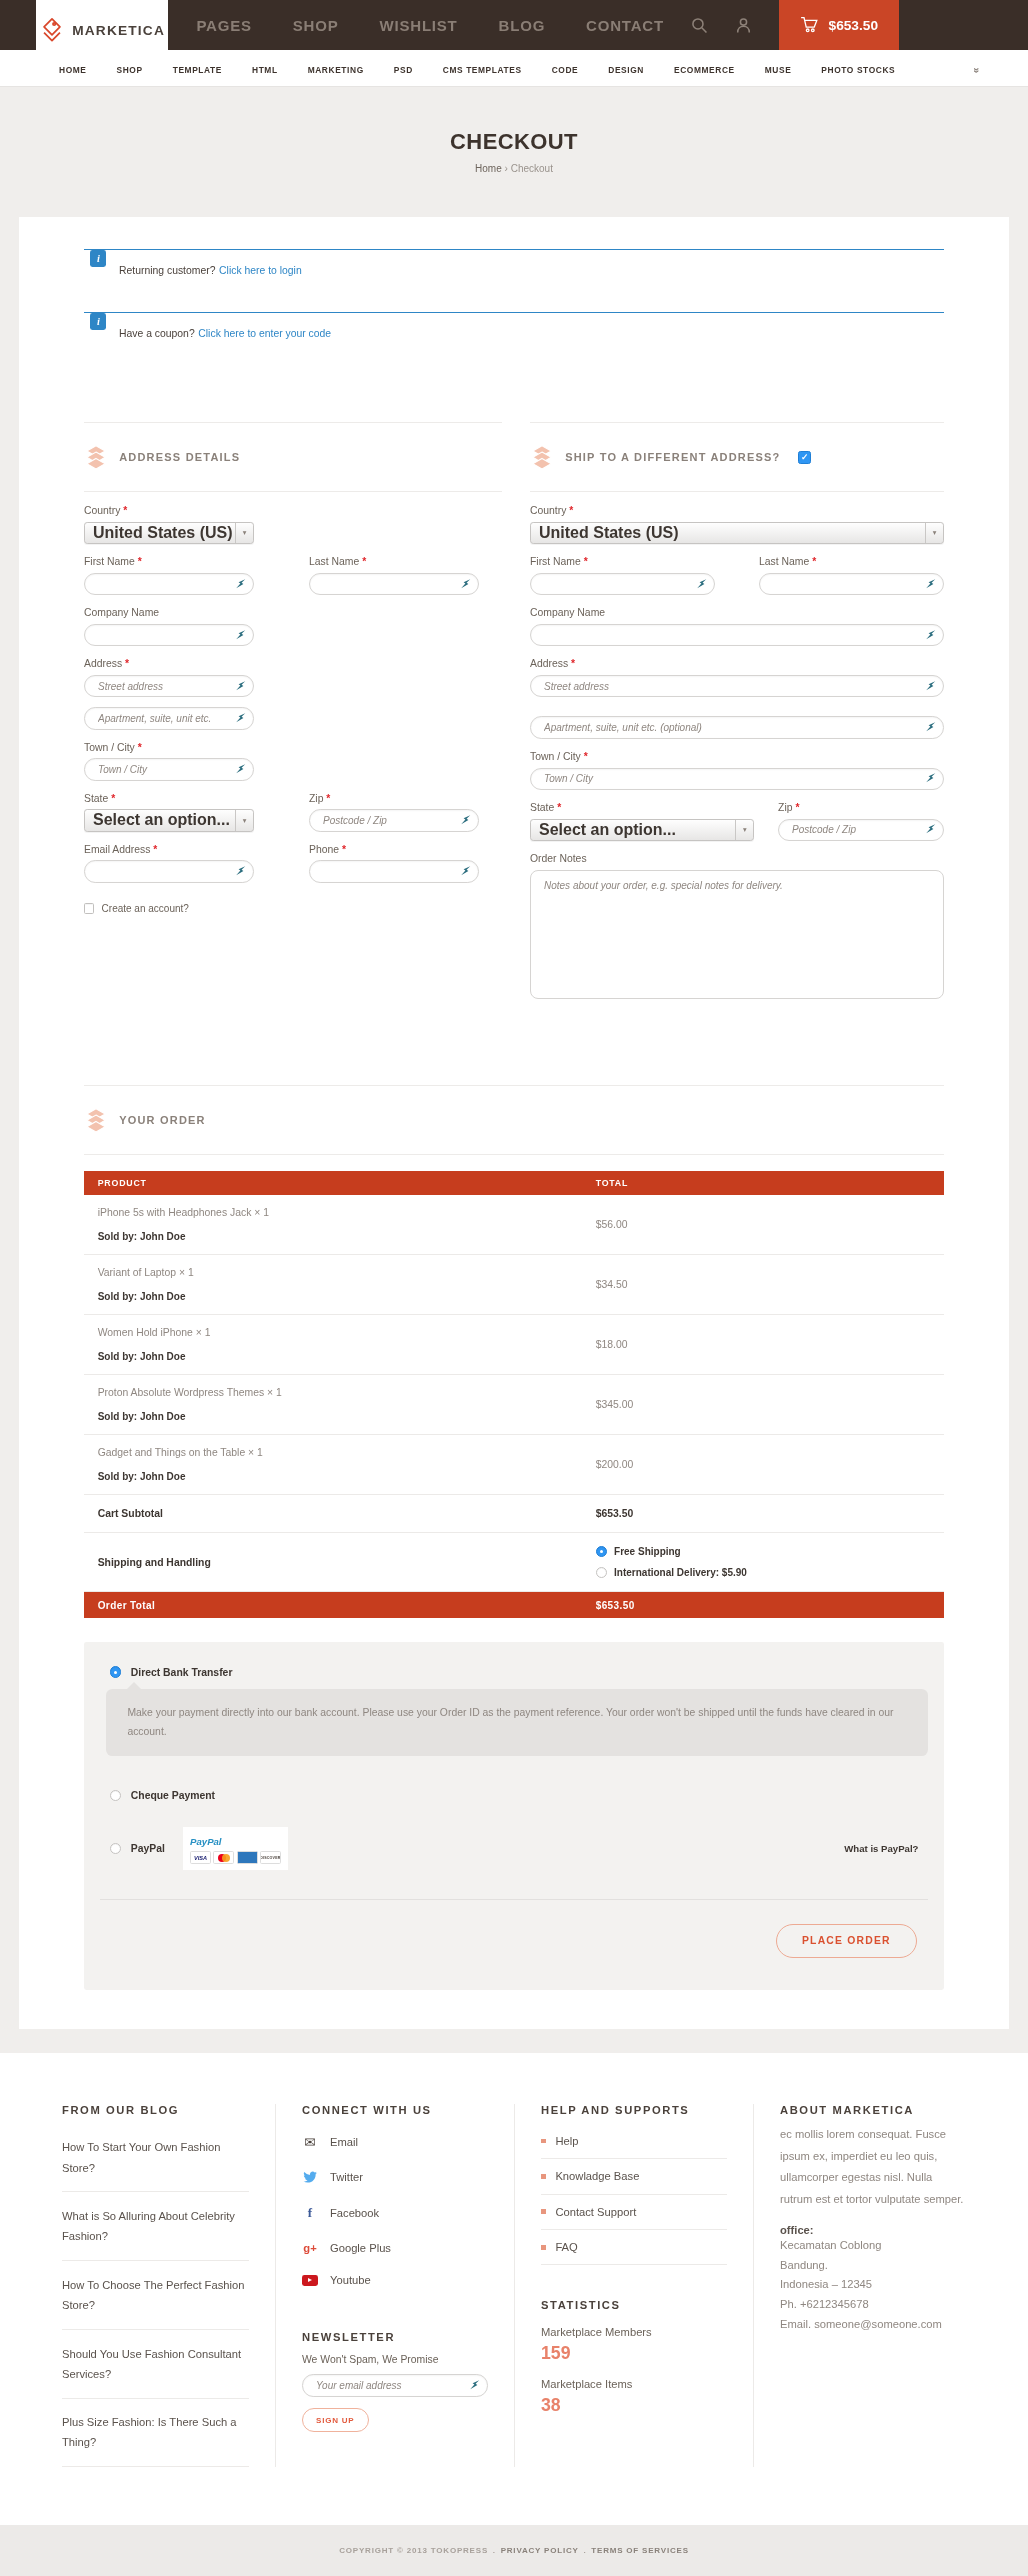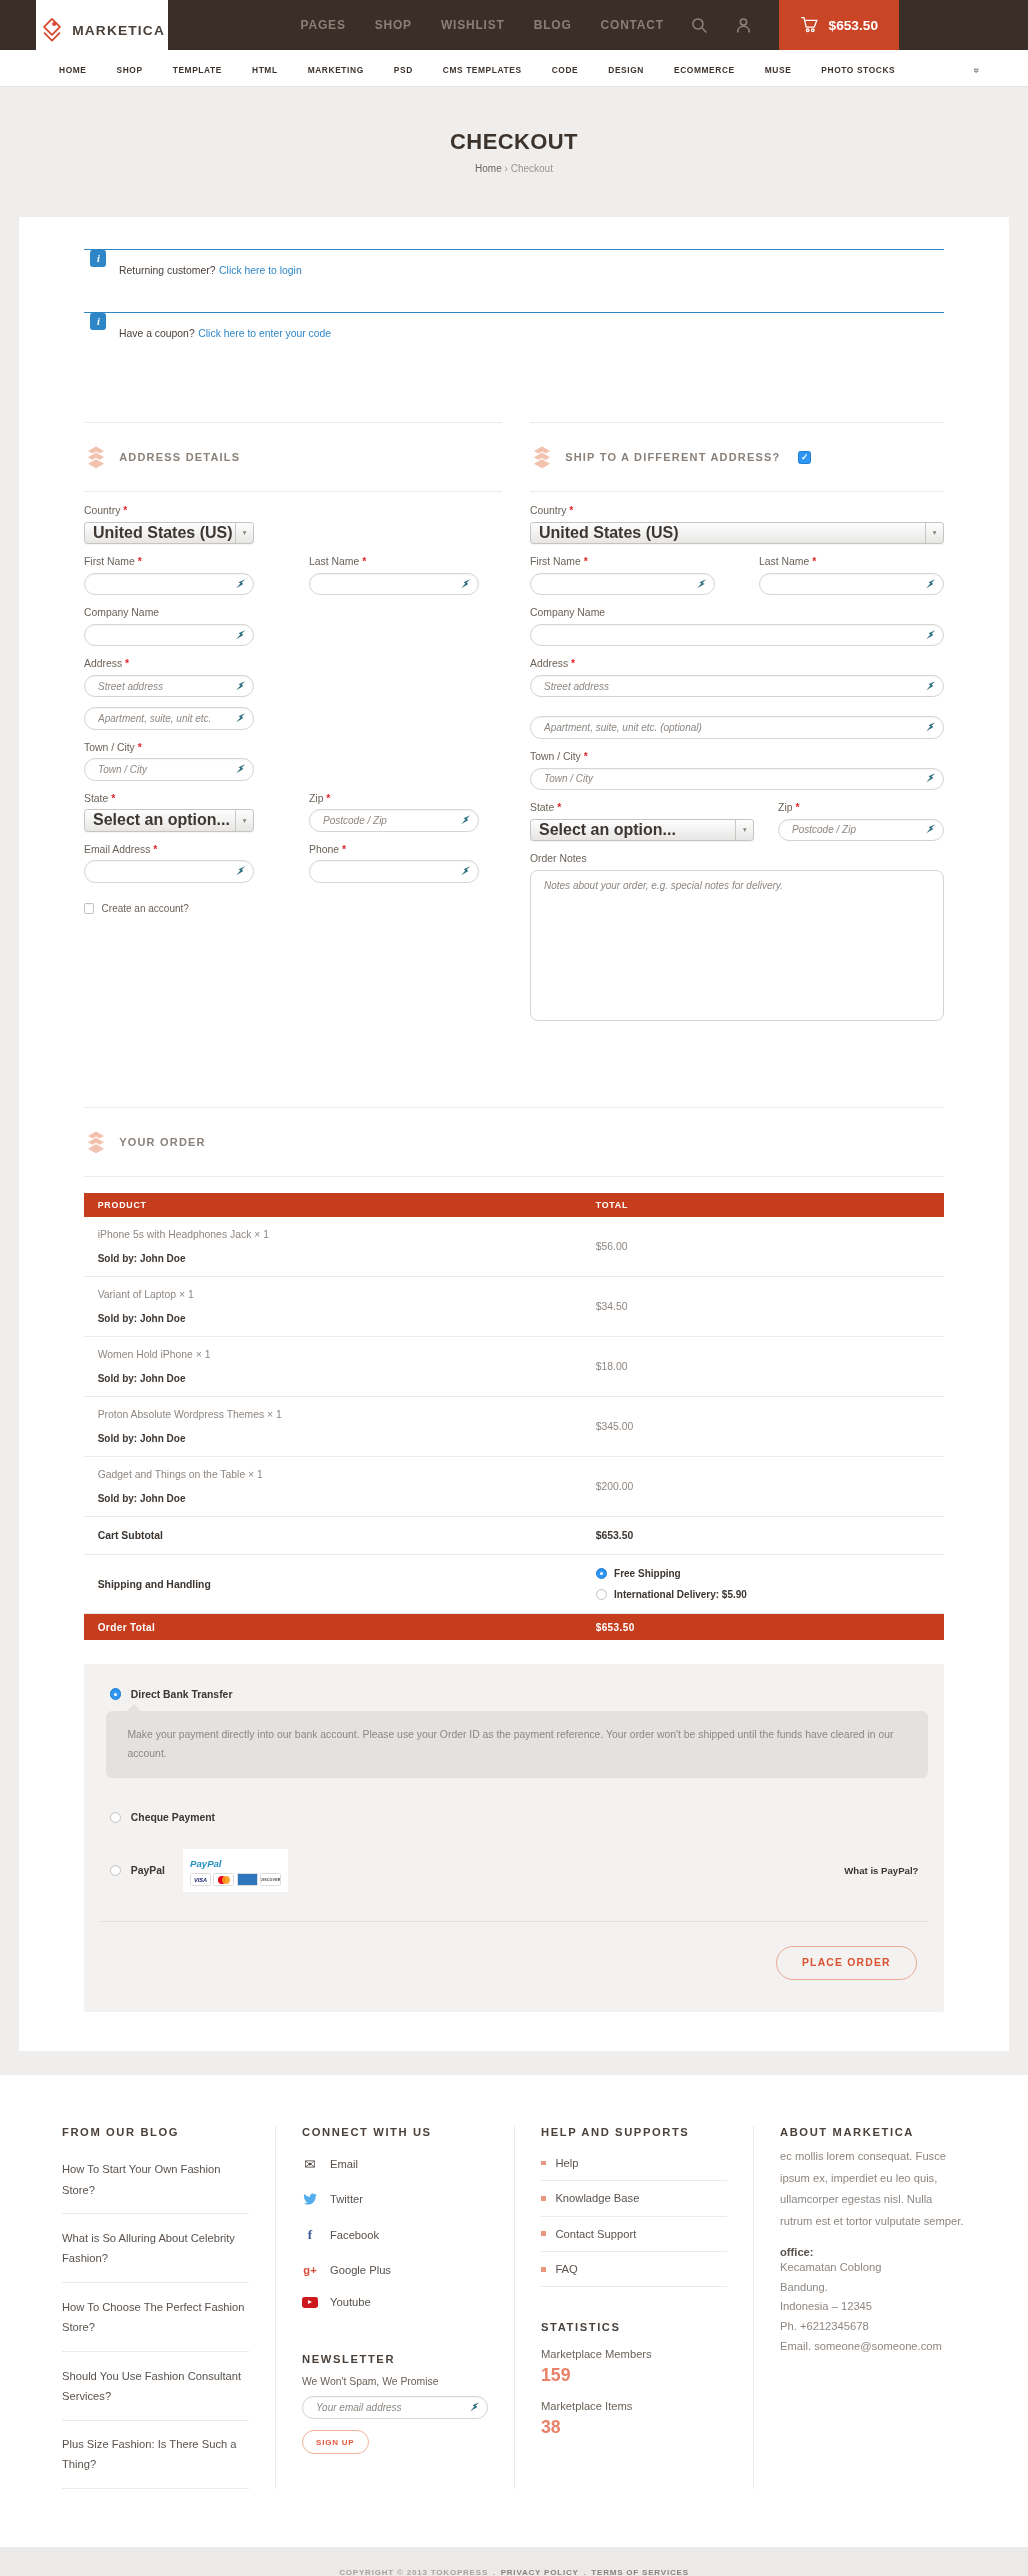--- a/index.html
+++ b/index.html
@@ -5,21 +5,21 @@
   * { box-sizing: border-box; }
   html,body { margin:0; padding:0; }
   body { width:1028px; background:#f0eeec; font-family:"Liberation Sans", sans-serif; color:#4a413b; }
 
   
   .top { background:#3a2e28; height:50px; display:flex; align-items:center; position:relative; }
   .logo-box { position:absolute; left:36px; top:0; width:132px; height:61px; background:#fff; z-index:6;
               display:flex; align-items:center; justify-content:center; gap:7.2px; }
   .brand { color:#4a413b; font-weight:bold; font-size:13.7px; letter-spacing:1.2px; }
   .top-nav { margin-left:auto; display:flex; align-items:center; gap:29px; }
-  .top-nav a { color:#8a7e75; font-size:12px; font-weight:bold; letter-spacing:0.8px; text-decoration:none; cursor:pointer; }
+  .top-nav a { color:#8a7e75; font-size:15px; font-weight:bold; letter-spacing:0.8px; text-decoration:none; cursor:pointer;margin-left:12px; }
   .hicon { margin-left:27px; cursor:pointer; display:flex; align-items:center; }
   .cart-btn { margin-left:27px; margin-right:129px; background:#ca4526; height:50px; display:flex; align-items:center;
               gap:9.6px; padding:0 21px; cursor:pointer; }
   .cart-total { color:#fff; font-weight:bold; font-size:13.7px; }
 
   
   .menu { background:#fff; height:37px; display:flex; align-items:center; gap:30px; padding:4.8px 48px 0 59px;
           border-bottom:0.8px solid #e6e4e2; }
   .menu a { color:#3d332d; font-size:8.4px; font-weight:bold; letter-spacing:0.6px; text-decoration:none; cursor:pointer; white-space:nowrap; }
   .menu-more { margin-left:auto; color:#8a817a; font-size:10.4px; transform:rotate(90deg); cursor:pointer; font-weight:bold; }
@@ -61,21 +61,21 @@
   .pill input { width:100%; height:22.5px; border:0.8px solid #d6d4d2; border-radius:11.2px; padding:0 24px 0 13px;
                 font-family:"Liberation Sans", sans-serif; font-size:10px; color:#4a413b; outline:none;
                 box-shadow:inset 0 0.8px 1.6px rgba(0,0,0,0.05); }
   .pill input::placeholder { font-style:italic; color:#8f8781; }
   .afill { position:absolute; right:7.2px; top:4.8px; cursor:pointer; }
   .select { height:22.5px; border:0.8px solid #c6c4c2; border-radius:3.2px; background:linear-gradient(#fefefe,#e7e6e5);
             display:flex; align-items:center; cursor:pointer; box-shadow:0 0.8px 0.8px rgba(0,0,0,0.05); }
   .select .sval { flex:1; padding:0 8px; font-size:16px; font-weight:bold; color:#3d3631; white-space:nowrap; overflow:hidden; }
   .select .sarr { width:17.7px; align-self:stretch; border-left:0.8px solid #c9c7c5; display:flex; align-items:center; justify-content:center;
                   color:#8a817a; font-size:7.2px; }
-  textarea.notes { width:100%; height:151px; border:0.8px solid #d6d4d2; border-radius:8px; padding:9.6px 13px;
+  textarea.notes { width:100%; height:129px; border:0.8px solid #d6d4d2; border-radius:8px; padding:9.6px 13px;
                    font-family:"Liberation Sans", sans-serif; font-size:10px; color:#4a413b; resize:none; outline:none; }
   textarea.notes::placeholder { font-style:italic; color:#8f8781; }
   .chk-row { display:flex; align-items:center; gap:7.2px; margin-top:8px; cursor:pointer; }
   .cbox { width:10.4px; height:10.4px; border:0.8px solid #c2c0be; border-radius:1.6px; background:#fff; box-shadow:inset 0 0.8px 0.8px rgba(0,0,0,0.06); }
   .cbox-on { width:13px; height:13px; border-radius:2.4px; background:#2f96f3; border:0.8px solid #1f7fd6; color:#fff;
              font-size:8.8px; font-weight:bold; display:flex; align-items:center; justify-content:center; margin-left:6.4px; cursor:pointer; }
   .chk-label { font-size:10px; color:#6b6259; }
 
   
   .order-sec { margin-top:71px; }

